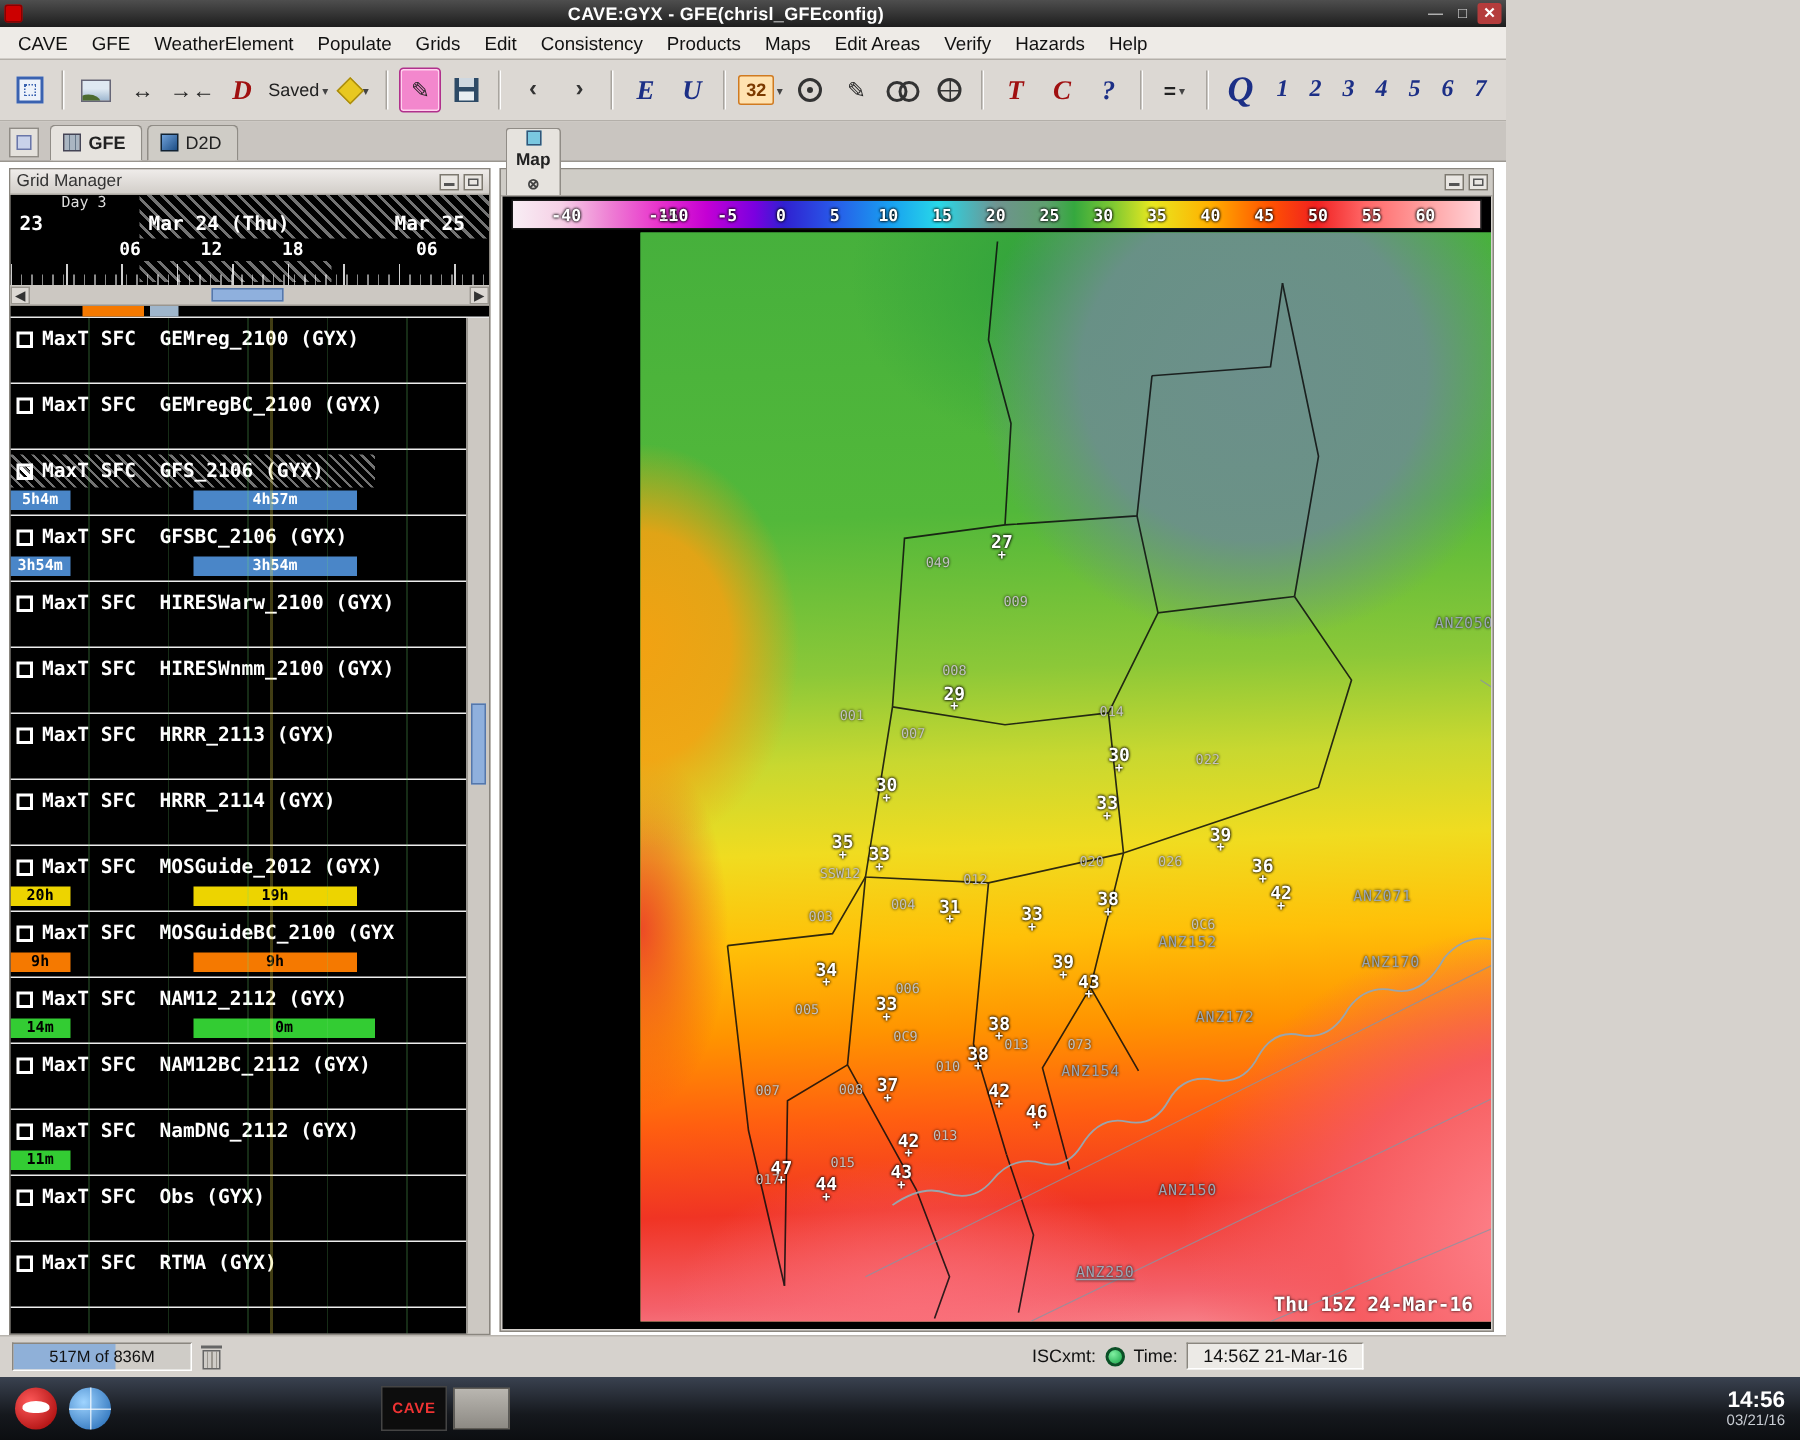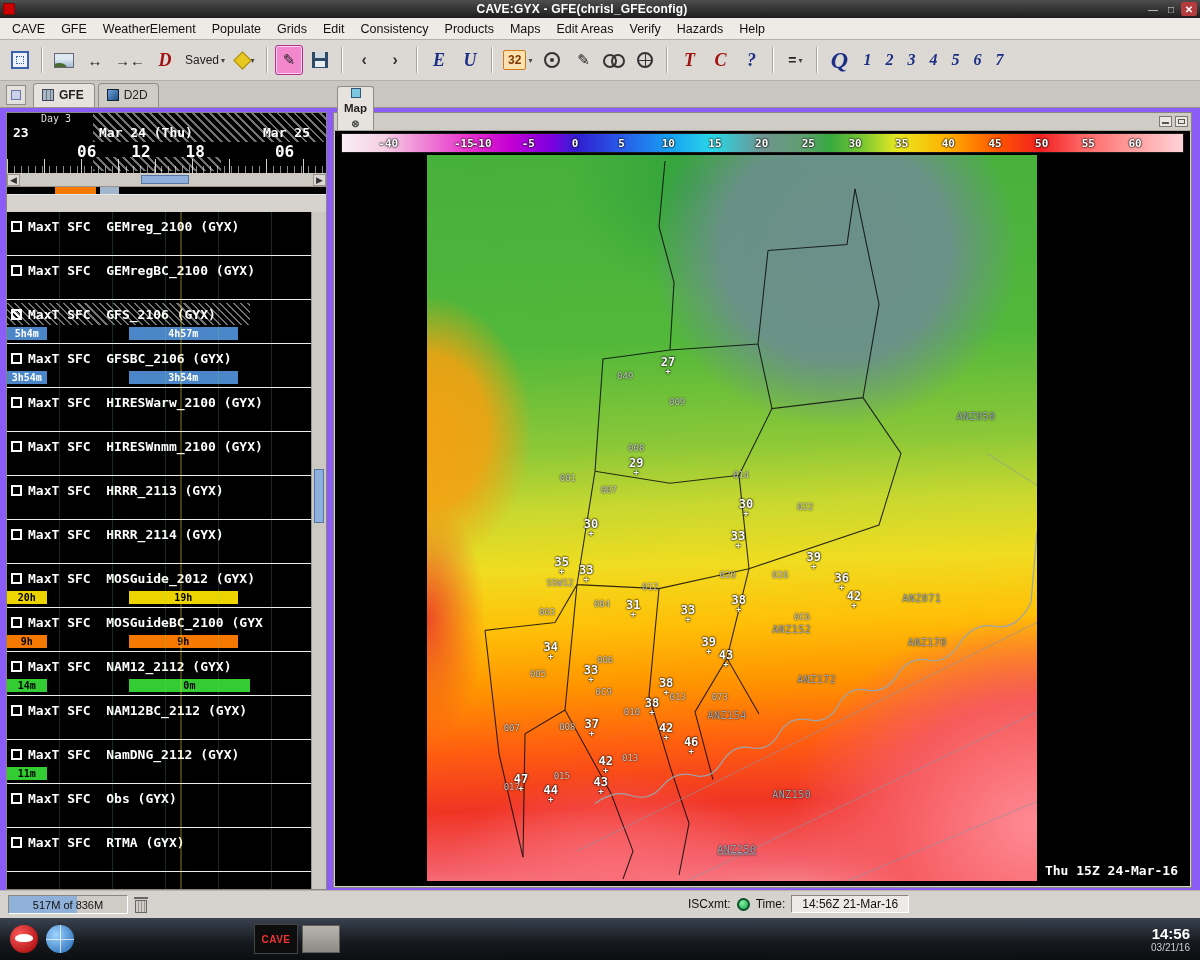--- a/index.html
+++ b/index.html
@@ -1,20 +1,20 @@
 <!DOCTYPE html>
 <html><head>
 <meta charset="utf-8">
 <style>
   * { box-sizing: border-box; margin: 0; padding: 0; }
   html,body { width:1200px; height:960px; overflow:hidden; }
   body { font-family:"Liberation Sans",sans-serif; background:#d6d2cd; position:relative; }
   .sunken { border:1px solid; border-color:#8a867f #ffffff #ffffff #8a867f; }
 
-  .cave-window { position:absolute; left:0; top:0; width:1200px; height:918px; background:#8b5cf6; }
+  .cave-window { position:absolute; left:0; top:0; width:1004px; height:918px; background:#ffffff; }
 
   
   .titlebar { position:absolute; left:0; top:0; right:0; height:18px;
     background:linear-gradient(#4e4e4e,#1d1d1d); color:#fff; display:flex; align-items:center; padding:0 3px; }
   .tb-appicon { width:12px; height:12px; background:#c00; border-radius:2px; margin-right:6px;
     box-shadow:inset 0 0 0 1px #800; }
   .tb-title { flex:1; text-align:center; font-size:12px; font-weight:bold; letter-spacing:.2px; }
   .tb-ctl { width:16px; height:14px; margin-left:2px; display:flex; align-items:center; justify-content:center;
     font-size:10px; color:#ddd; cursor:default; }
   .tb-ctl.close { background:#b43c3c; border-radius:2px; color:#fff; font-weight:bold; }
@@ -92,21 +92,21 @@
   .gm-timehdr { position:relative; height:60px; background:#000; color:#fff;
     font-family:"DejaVu Sans Mono",monospace; overflow:hidden; }
   .th-line1 { position:absolute; left:0; top:0; right:0; height:12px; font-size:10px; color:#ddd; }
   .th-day { position:absolute; left:34px; top:0; }
   .th-hatch1 { position:absolute; left:27%; right:0; top:0; height:29px;
     background:repeating-linear-gradient(45deg,rgba(255,255,255,.45) 0 2px,transparent 2px 6px); }
   .th-hatch2 { position:absolute; left:27%; width:40%; top:44px; height:14px;
     background:repeating-linear-gradient(45deg,rgba(255,255,255,.45) 0 2px,transparent 2px 6px); }
   .th-line2 { position:absolute; left:0; top:12px; right:0; height:17px; font-size:13px; font-weight:bold; }
   .th-d23 { position:absolute; left:6px; } .th-d24 { position:absolute; left:92px; } .th-d25 { position:absolute; left:256px; }
-  .th-line3 { position:absolute; left:0; top:29px; right:0; height:15px; font-size:16px; font-weight:bold; }
+  .th-line3 { position:absolute; left:0; top:29px; right:0; height:15px; font-size:12px; font-weight:bold; }
   .hour-label { position:absolute; top:0; transform:translateX(-50%); }
   .th-ruler { position:absolute; left:0; top:46px; right:0; height:14px;
     background:
       repeating-linear-gradient(to right,#cfcfcf 0 1px,transparent 1px 37px),
       repeating-linear-gradient(to right,#8a8a8a 0 1px,transparent 1px 7px);
     background-size:100% 14px,100% 7px; background-position:0 0,0 7px; background-repeat:no-repeat; }
 
   .gm-hscroll { position:relative; height:14px; background:#ccc8c2; border-bottom:1px solid #9a968f;
     display:flex; align-items:center; }
   .hs-arrow { width:13px; height:12px; font-size:9px; display:flex; align-items:center; justify-content:center;
@@ -349,20 +349,27 @@
     </span>
     <span class="ptab">
       <span class="icon-d2d"></span>
       <span>D2D</span>
     </span>
   </div>
 
   <div class="workspace">
 
     <div class="gm-panel">
+      <div class="panel-header">
+        <span class="ph-title">Grid Manager</span>
+        <span class="win-ctls">
+          <span class="win-ctl min"></span>
+          <span class="win-ctl max"></span>
+        </span>
+      </div>
 
       <div class="gm-timehdr">
         <div class="th-hatch1"></div>
         <div class="th-line1">
           <span class="th-day">Day 3</span>
         </div>
         <div class="th-line2">
           <span class="th-d23">23</span>
           <span class="th-d24">Mar 24 (Thu)</span>
           <span class="th-d25">Mar 25</span>

